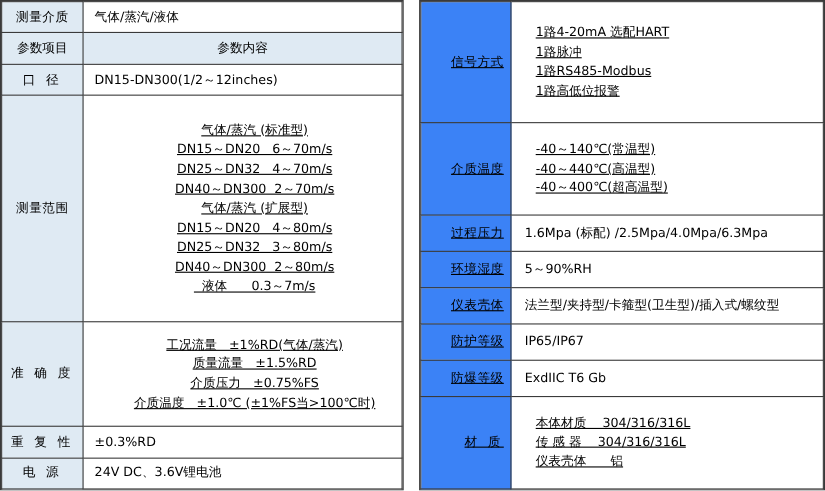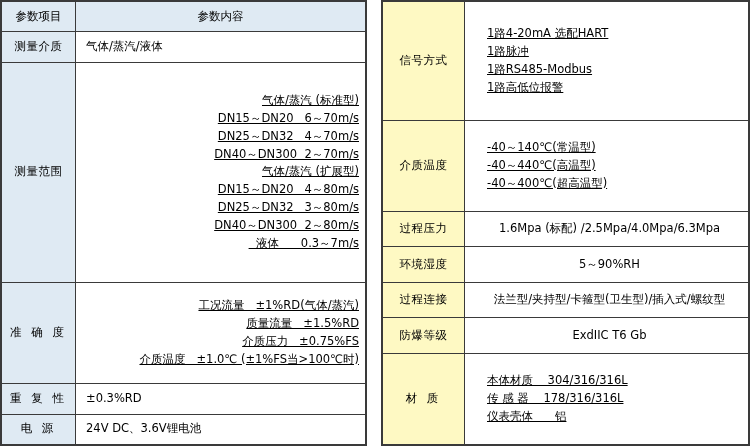--- a/index.html
+++ b/index.html
@@ -54,39 +54,40 @@
     text-align: center;
     font-size: 11.5px;
   }
   .lbl {
     background: #dfeaf3;
     text-align: center;
     width: 74px;
     letter-spacing: 0.5px;
   }
   .lbl-r {
-    background: #fef9c3;
-    text-align: center;
+    background: #3b82f6;
+    text-align: right;
     width: 82px;
     letter-spacing: 0.5px;
+    text-decoration: underline;
   }
   .val {
     text-align: left;
     padding-left: 10px;
   }
   .val-indent {
-    text-align: right;
+    text-align: center;
     padding-left: 28px;
   }
   .val-r {
     text-align: left;
     padding-left: 22px;
   }
   .val-r2 {
-    text-align: center;
+    text-align: left;
     padding-left: 12px;
   }
   .line {
     display: block;
     white-space: pre;
     text-decoration: underline;
   }
   .spaced2 { letter-spacing: 3px; }
 </style>
 </head>
@@ -95,29 +96,33 @@
 <div class="page">
 
   <div class="panel left-panel">
     <table>
       <colgroup>
           <col style="width:74px">
           <col>
         </colgroup>
       <tbody>
         <tr>
+          <td class="lbl">测量介质</td>
+          <td class="val">气体/蒸汽/液体</td>
+        </tr>
+
+        <tr>
           <td class="hdr">参数项目</td>
           <td class="hdr">参数内容</td>
         </tr>
 
         <tr>
-          <td class="lbl">测量介质</td>
-          <td class="val">气体/蒸汽/液体</td>
-        </tr>
-
+          <td class="lbl spaced2">口  径</td>
+          <td class="val">DN15-DN300(1/2～12inches)</td>
+        </tr>
 
         <tr>
           <td class="lbl">测量范围</td>
           <td class="val-indent">
             <span class="line">气体/蒸汽 (标准型)</span>
             <span class="line">DN15～DN20   6～70m/s</span>
             <span class="line">DN25～DN32   4～70m/s</span>
             <span class="line">DN40～DN300  2～70m/s</span>
             <span class="line">气体/蒸汽 (扩展型)</span>
             <span class="line">DN15～DN20   4～80m/s</span>
@@ -181,35 +186,39 @@
           <td class="val-r2">1.6Mpa (标配) /2.5Mpa/4.0Mpa/6.3Mpa</td>
         </tr>
 
 
         <tr>
           <td class="lbl-r">环境湿度</td>
           <td class="val-r2">5～90%RH</td>
         </tr>
 
         <tr>
-          <td class="lbl-r">过程连接</td>
+          <td class="lbl-r">仪表壳体</td>
           <td class="val-r2">法兰型/夹持型/卡箍型(卫生型)/插入式/螺纹型</td>
         </tr>
 
+        <tr>
+          <td class="lbl-r">防护等级</td>
+          <td class="val-r2">IP65/IP67</td>
+        </tr>
 
         <tr>
           <td class="lbl-r">防爆等级</td>
           <td class="val-r2">ExdIIC T6 Gb</td>
         </tr>
 
         <tr>
           <td class="lbl-r spaced2">材  质</td>
           <td class="val-r row-tall">
             <span class="line">本体材质    304/316/316L</span>
-            <span class="line">传 感 器    178/316/316L</span>
+            <span class="line">传 感 器    304/316/316L</span>
             <span class="line">仪表壳体      铝</span>
           </td>
         </tr>
       </tbody>
     </table>
   </div>
 
 </div>
 
 </body></html>

